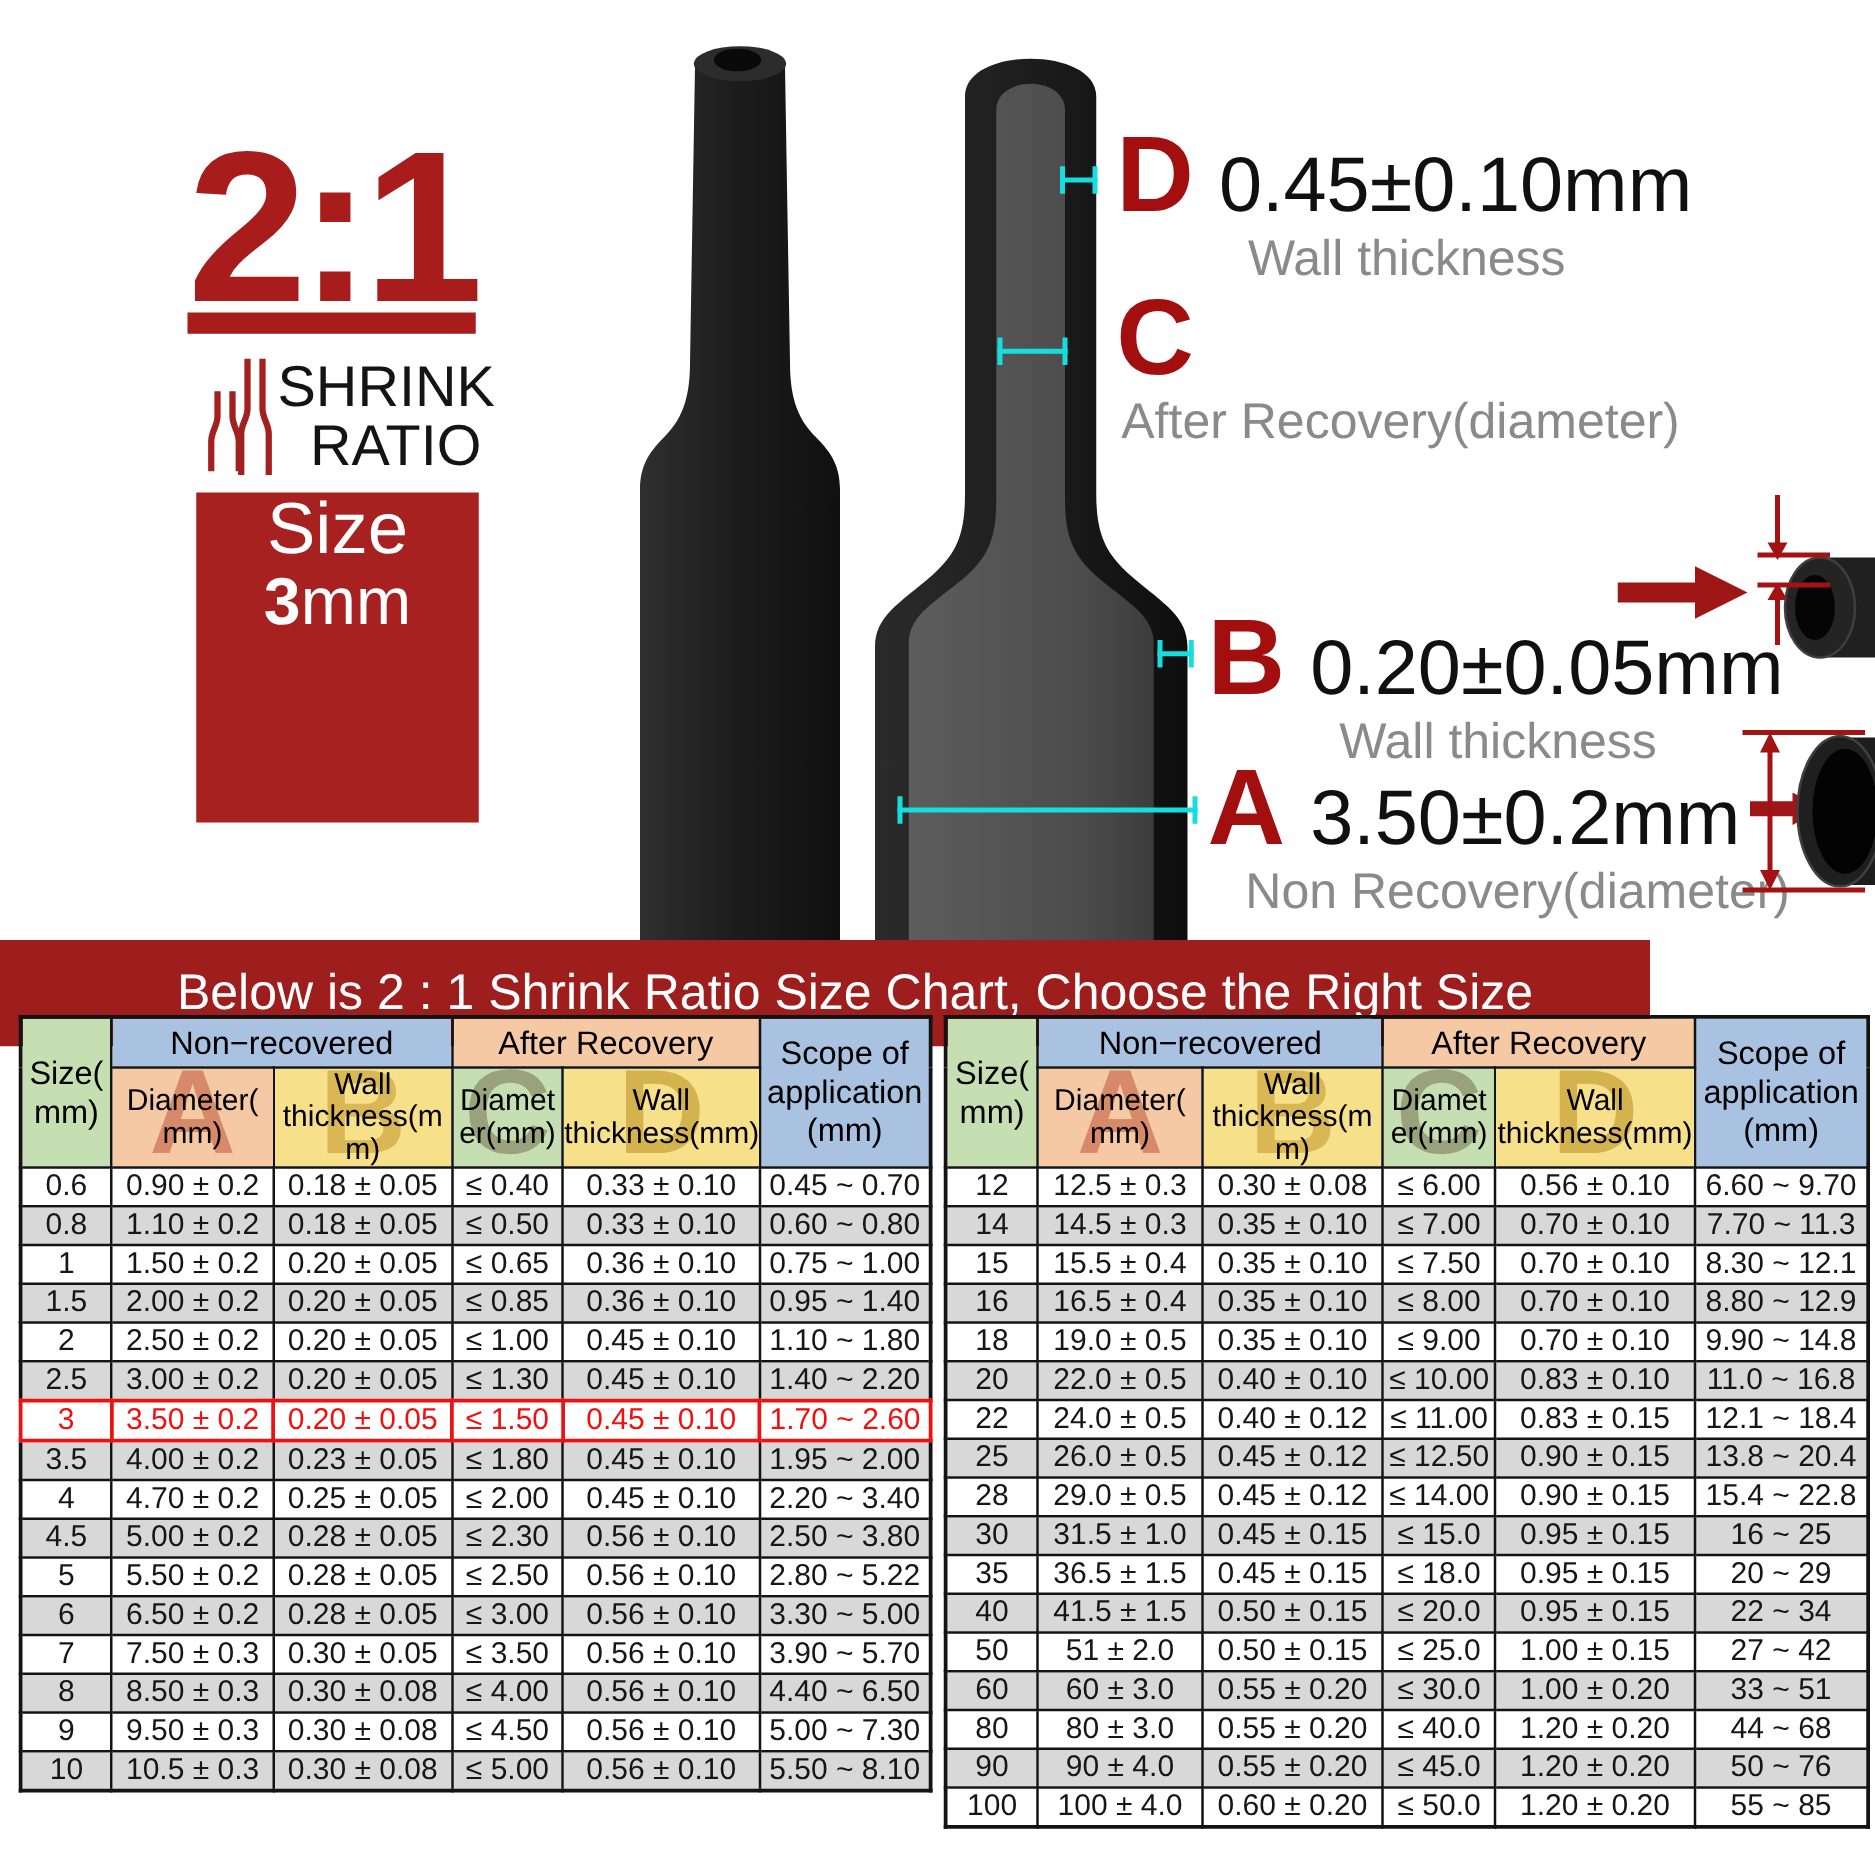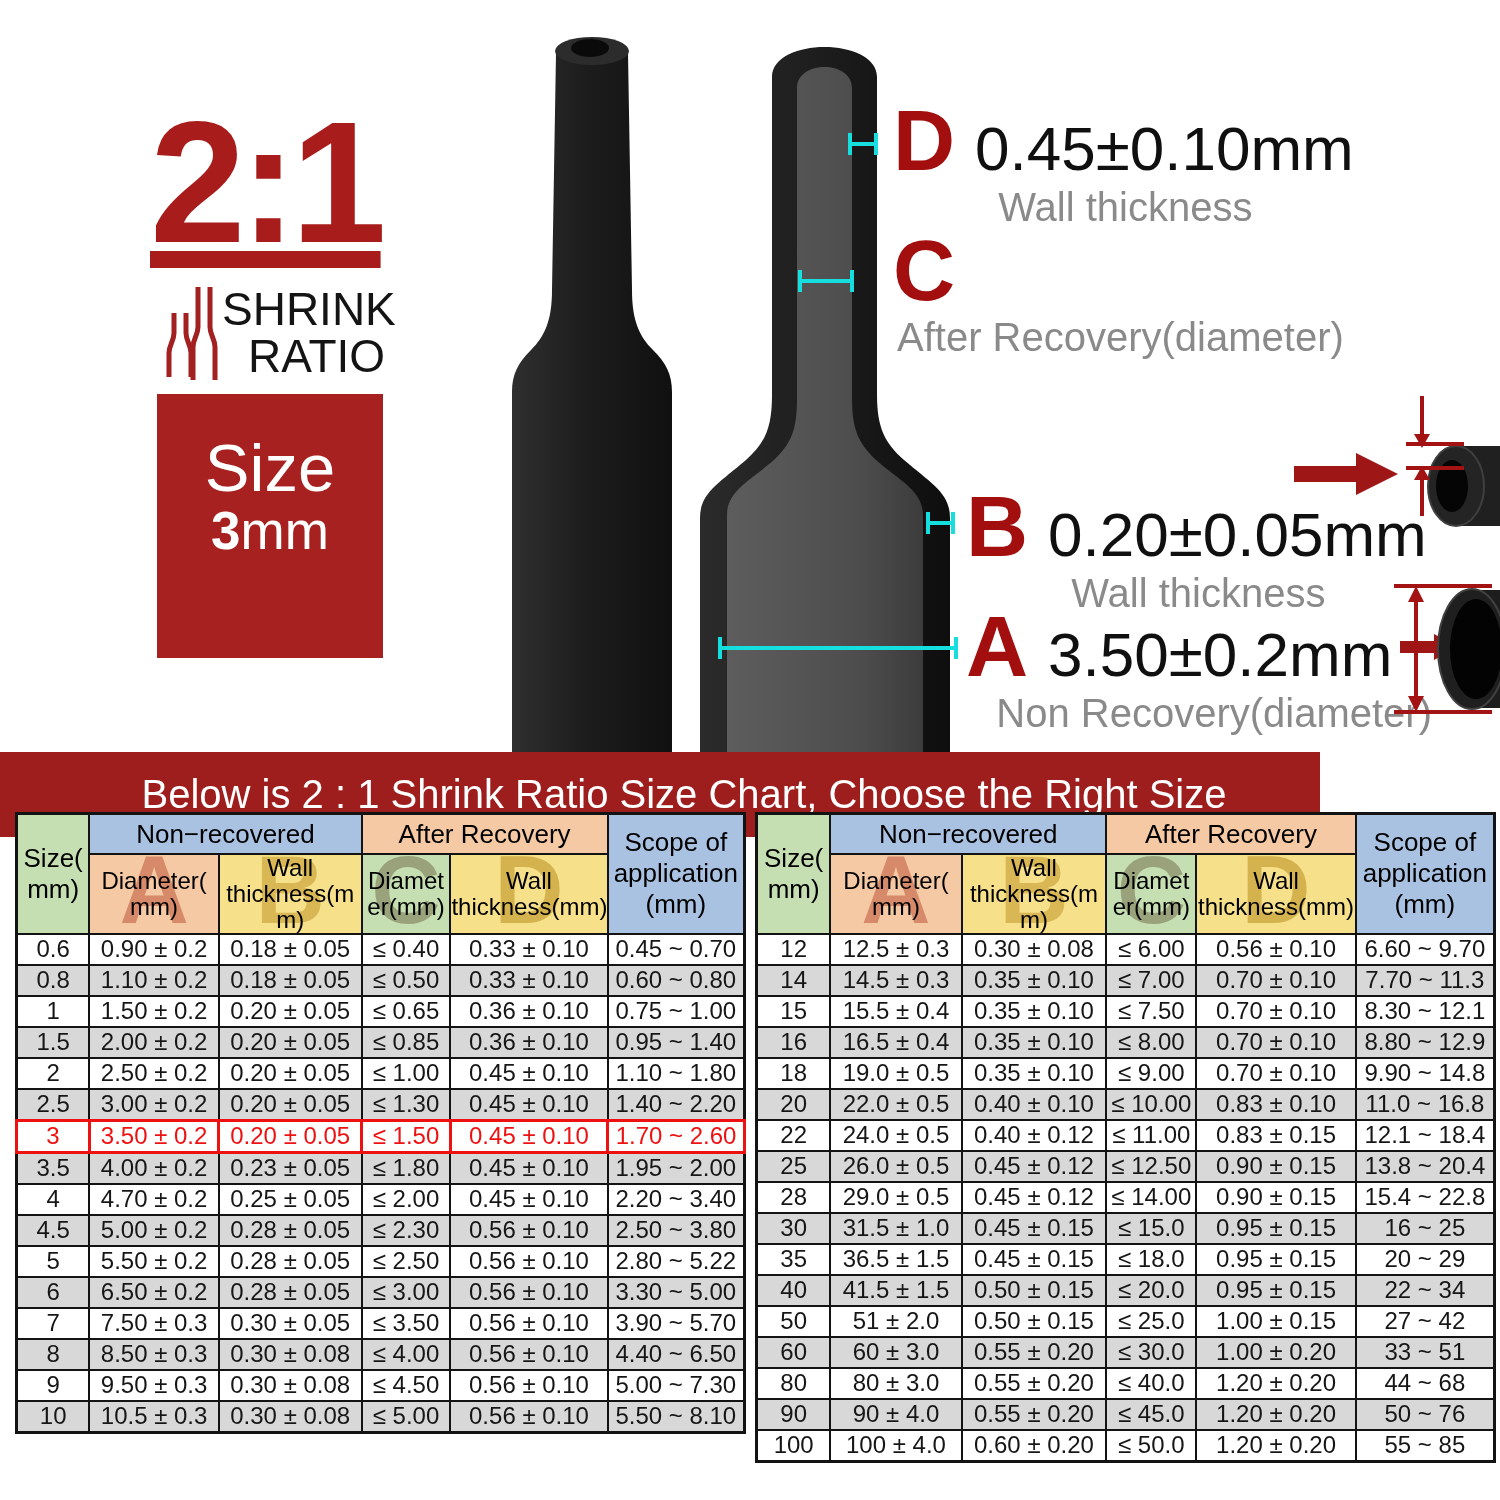--- a/index.html
+++ b/index.html
@@ -7,21 +7,21 @@
   #stage{position:relative;width:1500px;height:1500px;background:#fff;overflow:hidden;}
 
   
   .ratio{position:absolute;left:150px;top:96px;font-size:172px;line-height:1;font-weight:bold;
          color:#a81c1c;letter-spacing:-6px;text-decoration:underline;}
   .shrink-icon{position:absolute;left:166px;top:283px;}
   .shrink-text{position:absolute;left:222px;top:286px;font-size:46px;line-height:1.02;color:#141414;}
   .shrink-text .l2{margin-left:26px;}
   .size-box{position:absolute;left:157px;top:394px;width:226px;height:264px;background:#a6211f;
             color:#fff;text-align:center;}
-  .size-box .sl{margin-top:40px;font-size:67px;line-height:1.0;text-align:center;}
+  .size-box .sl{font-size:58px;line-height:1.0;text-align:center;}
   .size-box .sv{font-size:53px;line-height:1.15;}
   .size-box .sv b{font-weight:bold;}
 
   
   .tube1{position:absolute;left:498px;top:20px;}
   .tube2{position:absolute;left:695px;top:15px;}
 
   
   .mline{position:absolute;height:4px;background:#17dede;}
   .mline::before,.mline::after{content:"";position:absolute;top:-9px;width:4px;height:22px;background:#17dede;}

